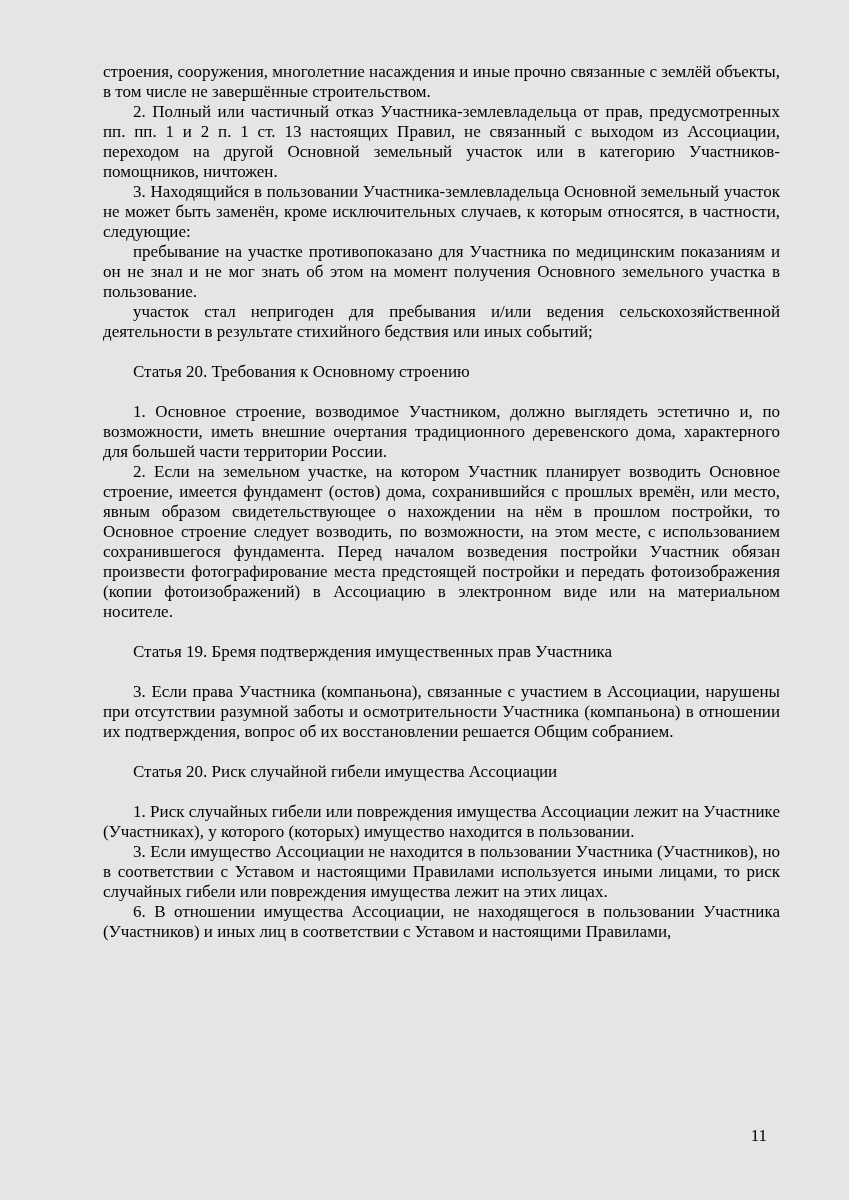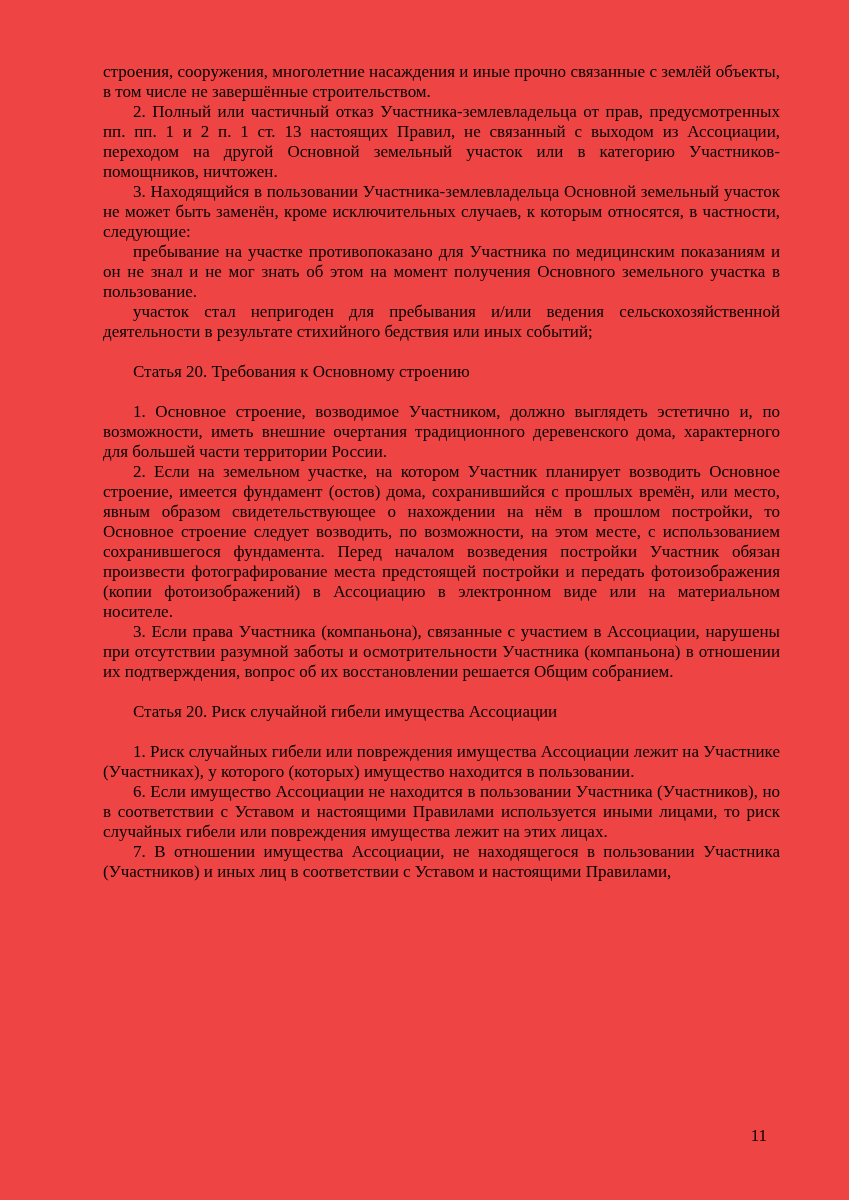--- a/index.html
+++ b/index.html
@@ -4,21 +4,21 @@
 <style>
   html, body {
     margin: 0;
     padding: 0;
     background: #ffffff;
   }
   .page {
     position: relative;
     width: 849px;
     height: 1200px;
-    background: #ef4444;
+    background: #e5e5e5;
     overflow: hidden;
     font-family: "Liberation Serif", serif;
     color: #000000;
   }
   .content {
     position: absolute;
     left: 103px;
     top: 62px;
     width: 677px;
   }
@@ -51,20 +51,21 @@
 <div class="page">
   <div class="content" id="content">
       <p class="para no-indent">строения, сооружения, многолетние насаждения и иные прочно связанные с землёй объекты, в том числе не завершённые строительством.</p>
       <p class="para">2. Полный или частичный отказ Участника-землевладельца от прав, предусмотренных пп. пп. 1 и 2 п. 1 ст. 13 настоящих Правил, не связанный с выходом из Ассоциации, переходом на другой Основной земельный участок или в категорию Участников-помощников, ничтожен.</p>
       <p class="para">3. Находящийся в пользовании Участника-землевладельца Основной земельный участок не может быть заменён, кроме исключительных случаев, к которым относятся, в частности, следующие:</p>
       <p class="para">пребывание на участке противопоказано для Участника по медицинским показаниям и он не знал и не мог знать об этом на момент получения Основного земельного участка в пользование.</p>
       <p class="para">участок стал непригоден для пребывания и/или ведения сельскохозяйственной деятельности в результате стихийного бедствия или иных событий;</p>
       <p class="para heading">Статья 20. Требования к Основному строению</p>
       <p class="para">1. Основное строение, возводимое Участником, должно выглядеть эстетично и, по возможности, иметь внешние очертания традиционного деревенского дома, характерного для большей части территории России.</p>
       <p class="para">2. Если на земельном участке, на котором Участник планирует возводить Основное строение, имеется фундамент (остов) дома, сохранившийся с прошлых времён, или место, явным образом свидетельствующее о нахождении на нём в прошлом постройки, то Основное строение следует возводить, по возможности, на этом месте, с использованием сохранившегося фундамента. Перед началом возведения постройки Участник обязан произвести фотографирование места предстоящей постройки и передать фотоизображения (копии фотоизображений) в Ассоциацию в электронном виде или на материальном носителе.</p>
+      <p class="para heading">Статья 19. Бремя подтверждения имущественных прав Участника</p>
       <p class="para">3. Если права Участника (компаньона), связанные с участием в Ассоциации, нарушены при отсутствии разумной заботы и осмотрительности Участника (компаньона) в отношении их подтверждения, вопрос об их восстановлении решается Общим собранием.</p>
       <p class="para heading">Статья 20. Риск случайной гибели имущества Ассоциации</p>
       <p class="para">1. Риск случайных гибели или повреждения имущества Ассоциации лежит на Участнике (Участниках), у которого (которых) имущество находится в пользовании.</p>
-      <p class="para">6. Если имущество Ассоциации не находится в пользовании Участника (Участников), но в соответствии с Уставом и настоящими Правилами используется иными лицами, то риск случайных гибели или повреждения имущества лежит на этих лицах.</p>
-      <p class="para">7. В отношении имущества Ассоциации, не находящегося в пользовании Участника (Участников) и иных лиц в соответствии с Уставом и настоящими Правилами,</p>
+      <p class="para">3. Если имущество Ассоциации не находится в пользовании Участника (Участников), но в соответствии с Уставом и настоящими Правилами используется иными лицами, то риск случайных гибели или повреждения имущества лежит на этих лицах.</p>
+      <p class="para">6. В отношении имущества Ассоциации, не находящегося в пользовании Участника (Участников) и иных лиц в соответствии с Уставом и настоящими Правилами,</p>
     </div>
   <div class="page-number">11</div>
 </div>
 
 </body></html>

